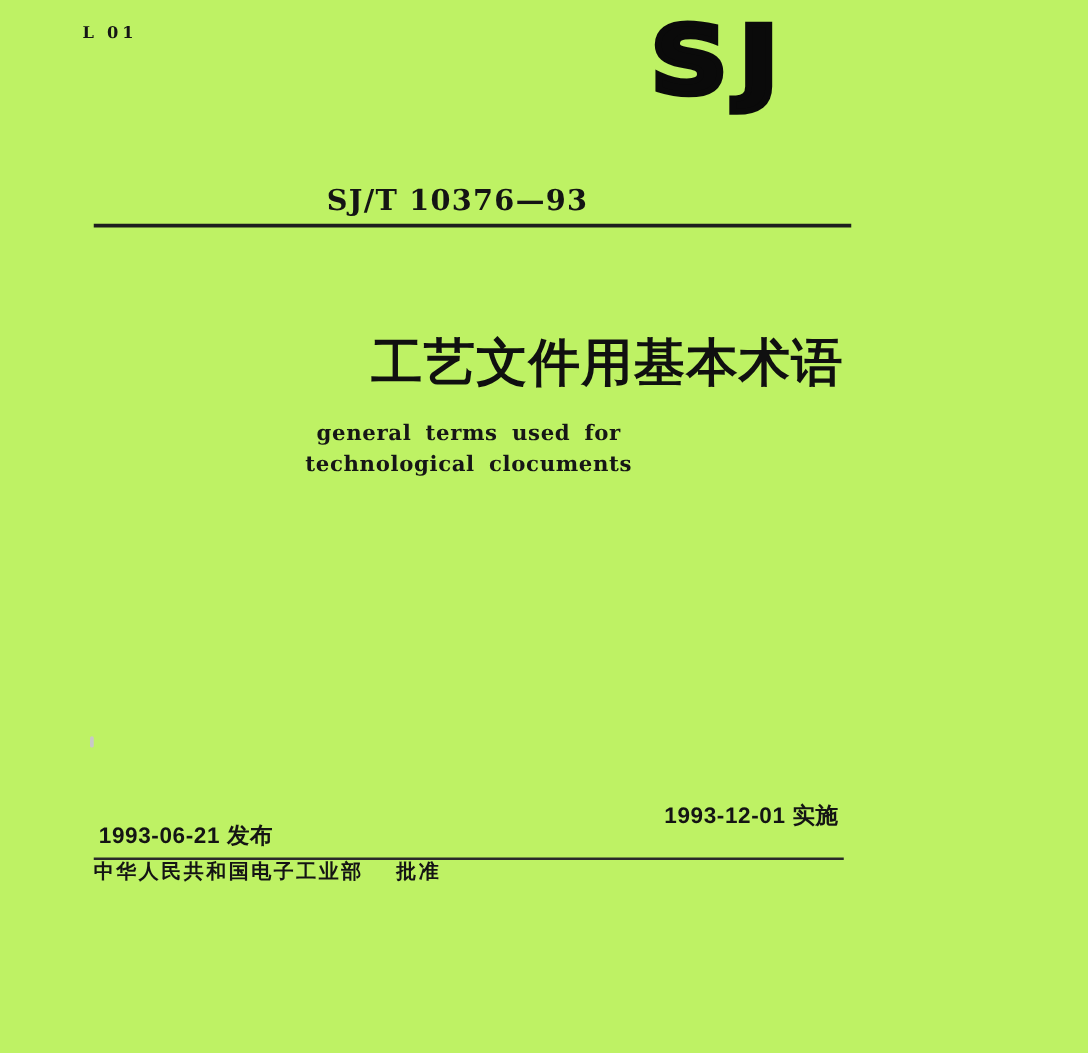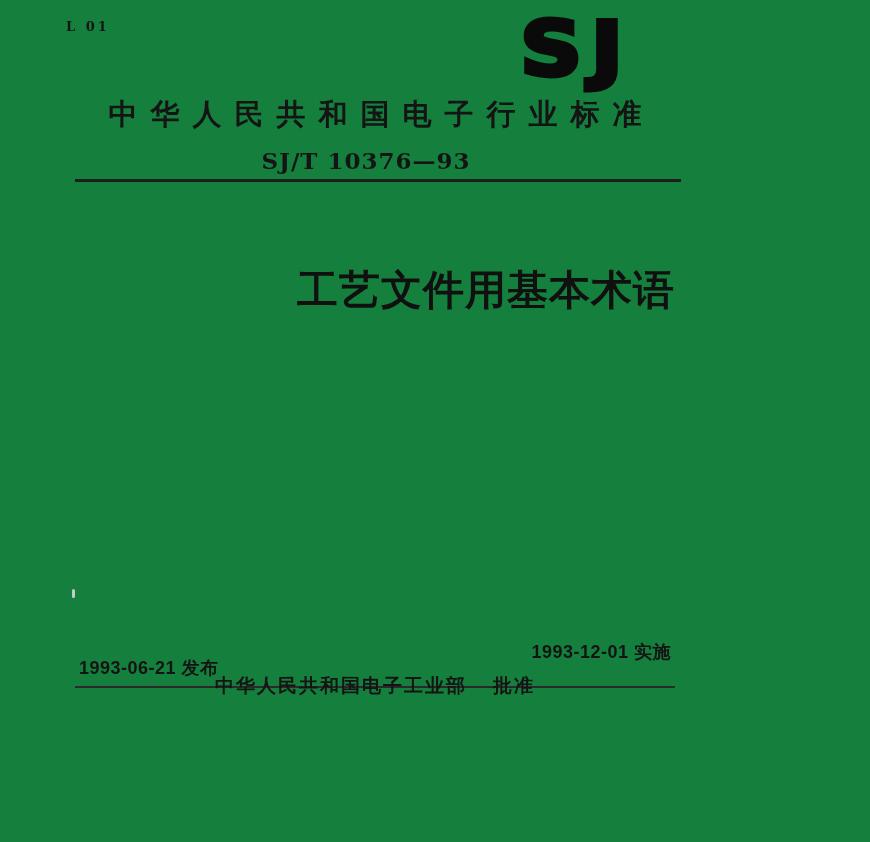--- a/index.html
+++ b/index.html
@@ -4,21 +4,21 @@
 <style>
   html, body {
     margin: 0;
     padding: 0;
     background: #ffffff;
   }
   .page {
     position: relative;
     width: 870px;
     height: 842px;
-    background: #15803d;
+    background: #bef264;
     color: #111111;
     font-family: "Liberation Sans", sans-serif;
     overflow: hidden;
   }
   .classification-code {
     position: absolute;
     left: 66px;
     top: 19px;
     font-family: "DejaVu Serif", serif;
     font-weight: bold;
@@ -143,52 +143,52 @@
   .rule-bottom {
     left: 75px;
     top: 686px;
     width: 600px;
     height: 2px;
     background: #2a2a2a;
   }
   .approver-line {
     position: absolute;
     left: 75px;
-    top: 673px;
-    width: 600px;
-    text-align: center;
-    font-weight: bold;
-    font-size: 19px;
+    top: 687px;
+    width: 600px;
+    font-weight: bold;
+    font-size: 16px;
     letter-spacing: 2px;
     color: #141414;
     white-space: nowrap;
   }
   .approve-gap {
     display: inline-block;
     width: 26px;
   }
 </style>
 </head>
 <body>
 
 <div class="page">
 
   <div class="classification-code">L 01</div>
 
   <div class="sj-logo">SJ</div>
 
-  <div class="org-line">中华人民共和国电子行业标准</div>
 
   <div class="std-number">SJ/T 10376—93</div>
 
   <div class="rule rule-top"></div>
 
   <div class="title-zh">工艺文件用基本术语</div>
 
   <div class="title-en">
+    <div>general terms used for</div>
+    <div>technological clocuments</div>
   </div>
 
   <div class="scan-speck"></div>
 
   <div class="date-issue">1993-06-21 发布</div>
 
   <div class="date-impl">1993-12-01 实施</div>
 
   <div class="rule rule-bottom"></div>
 

